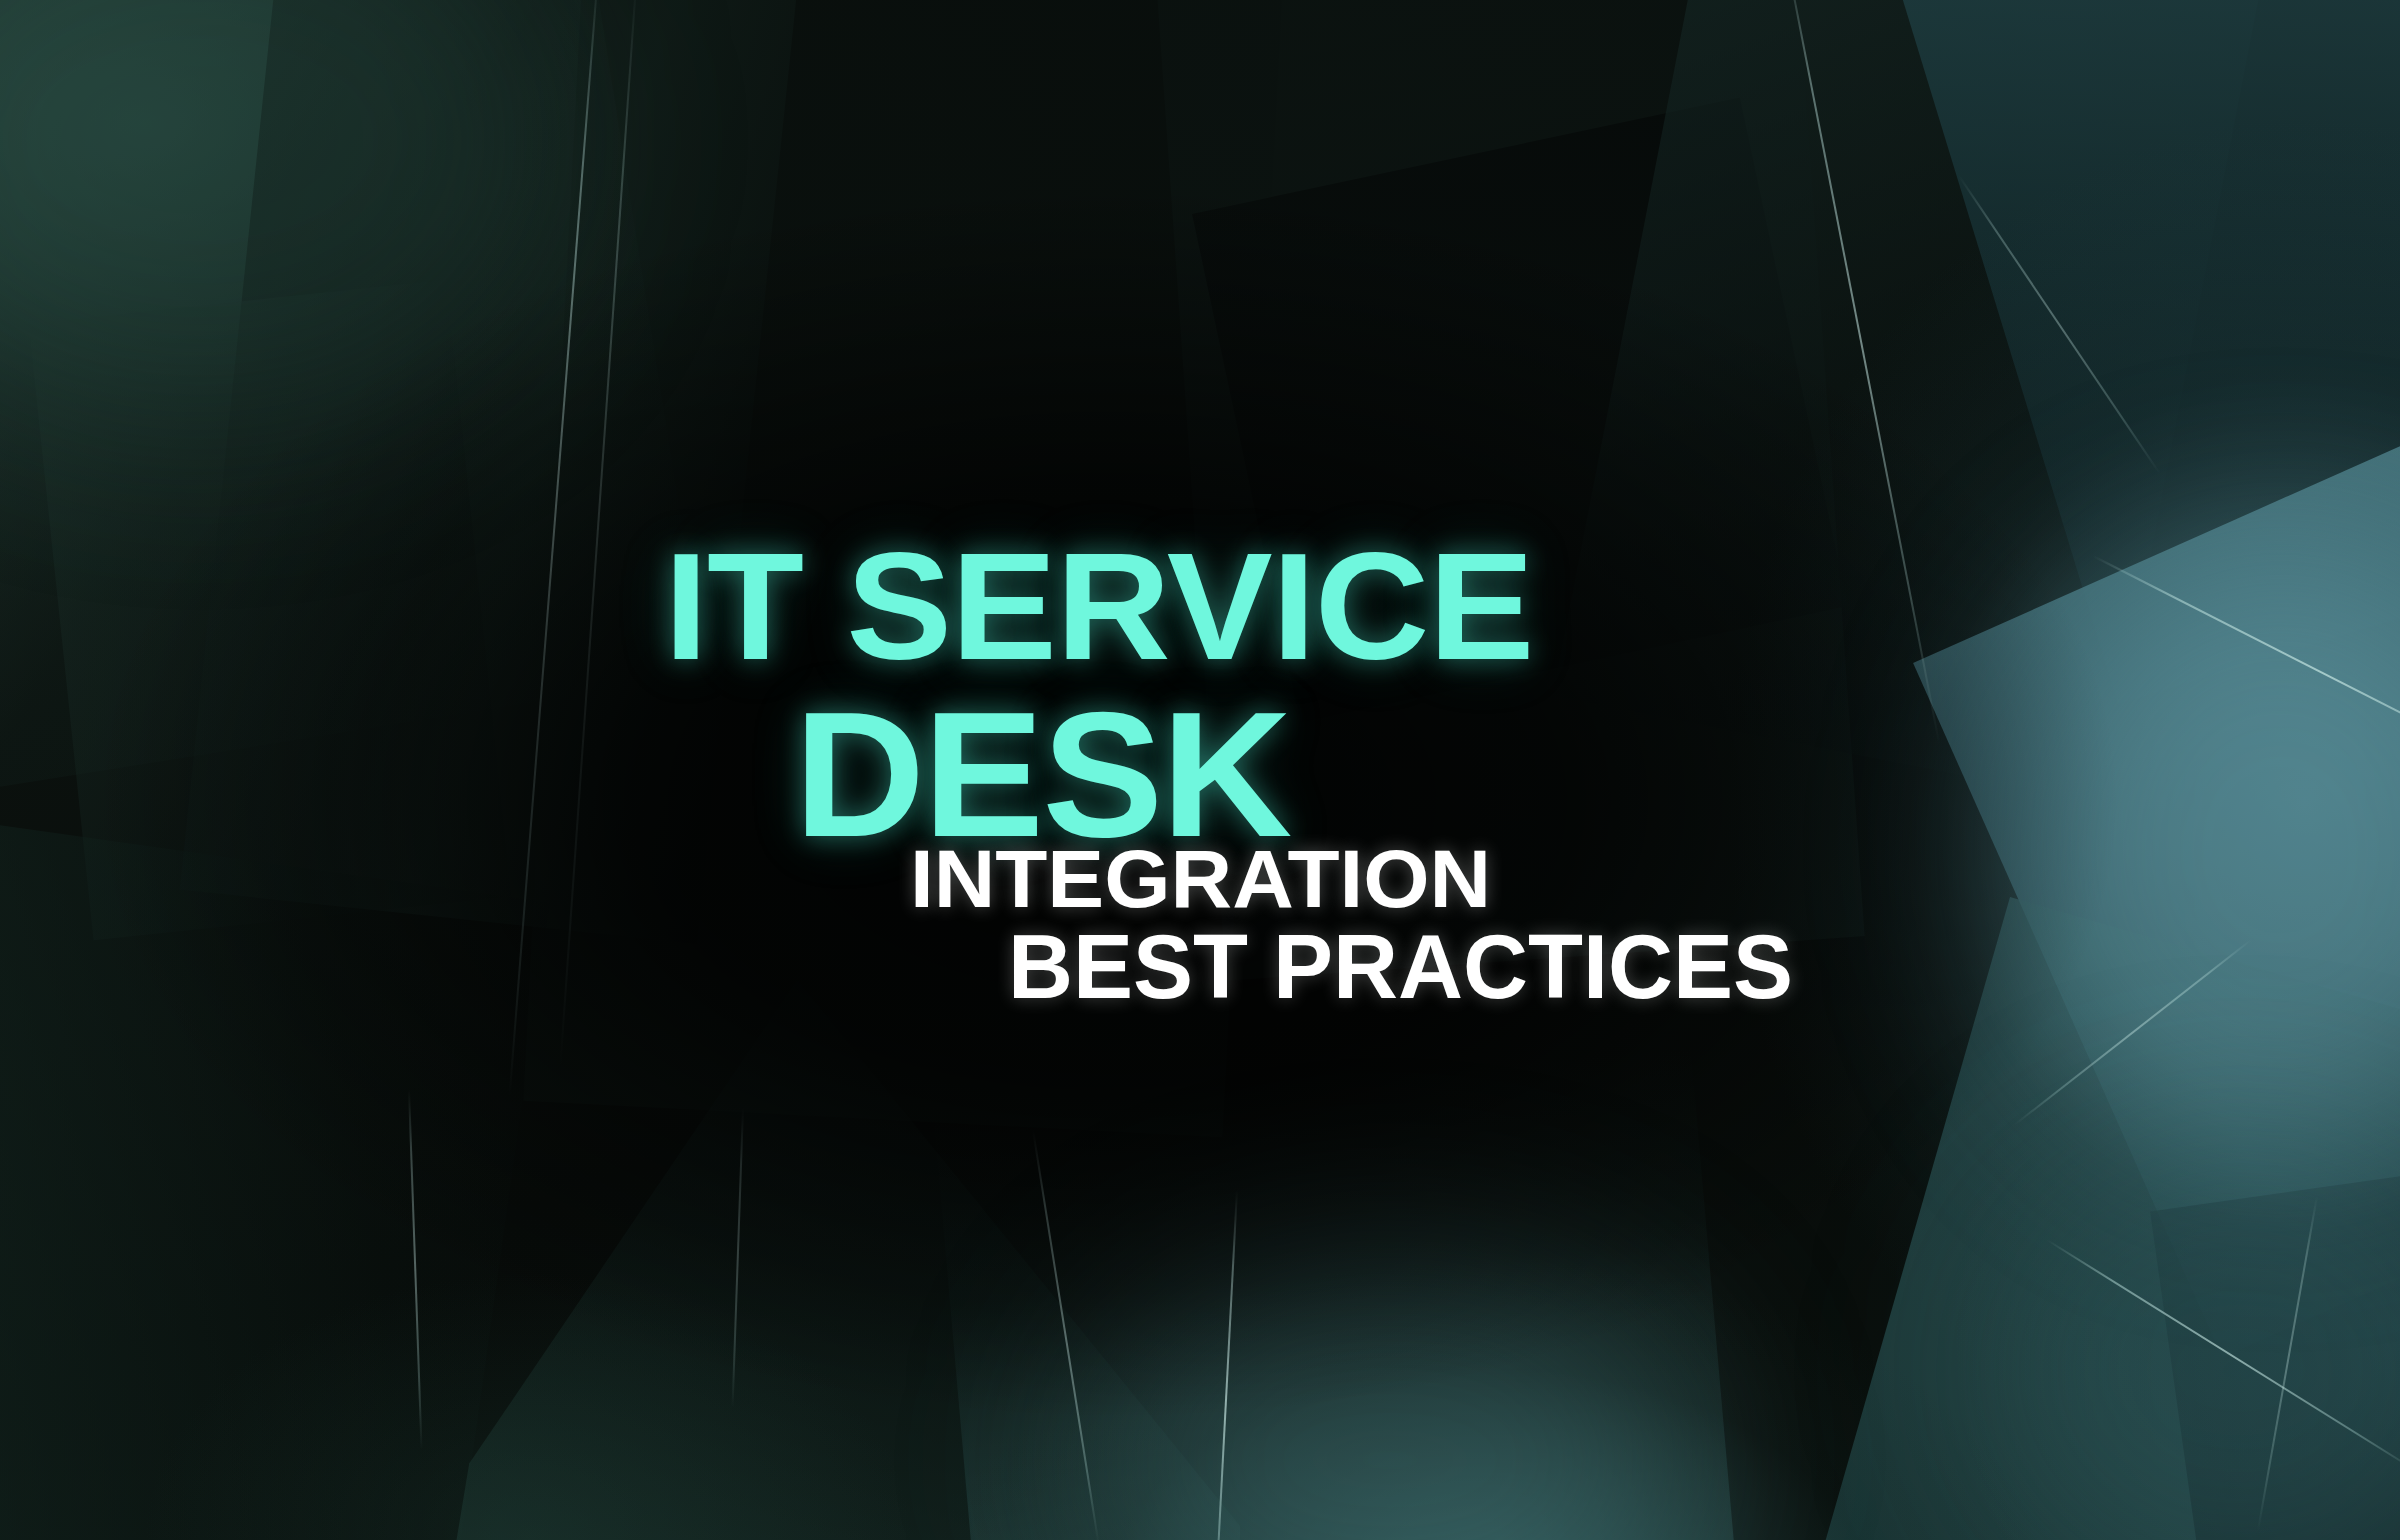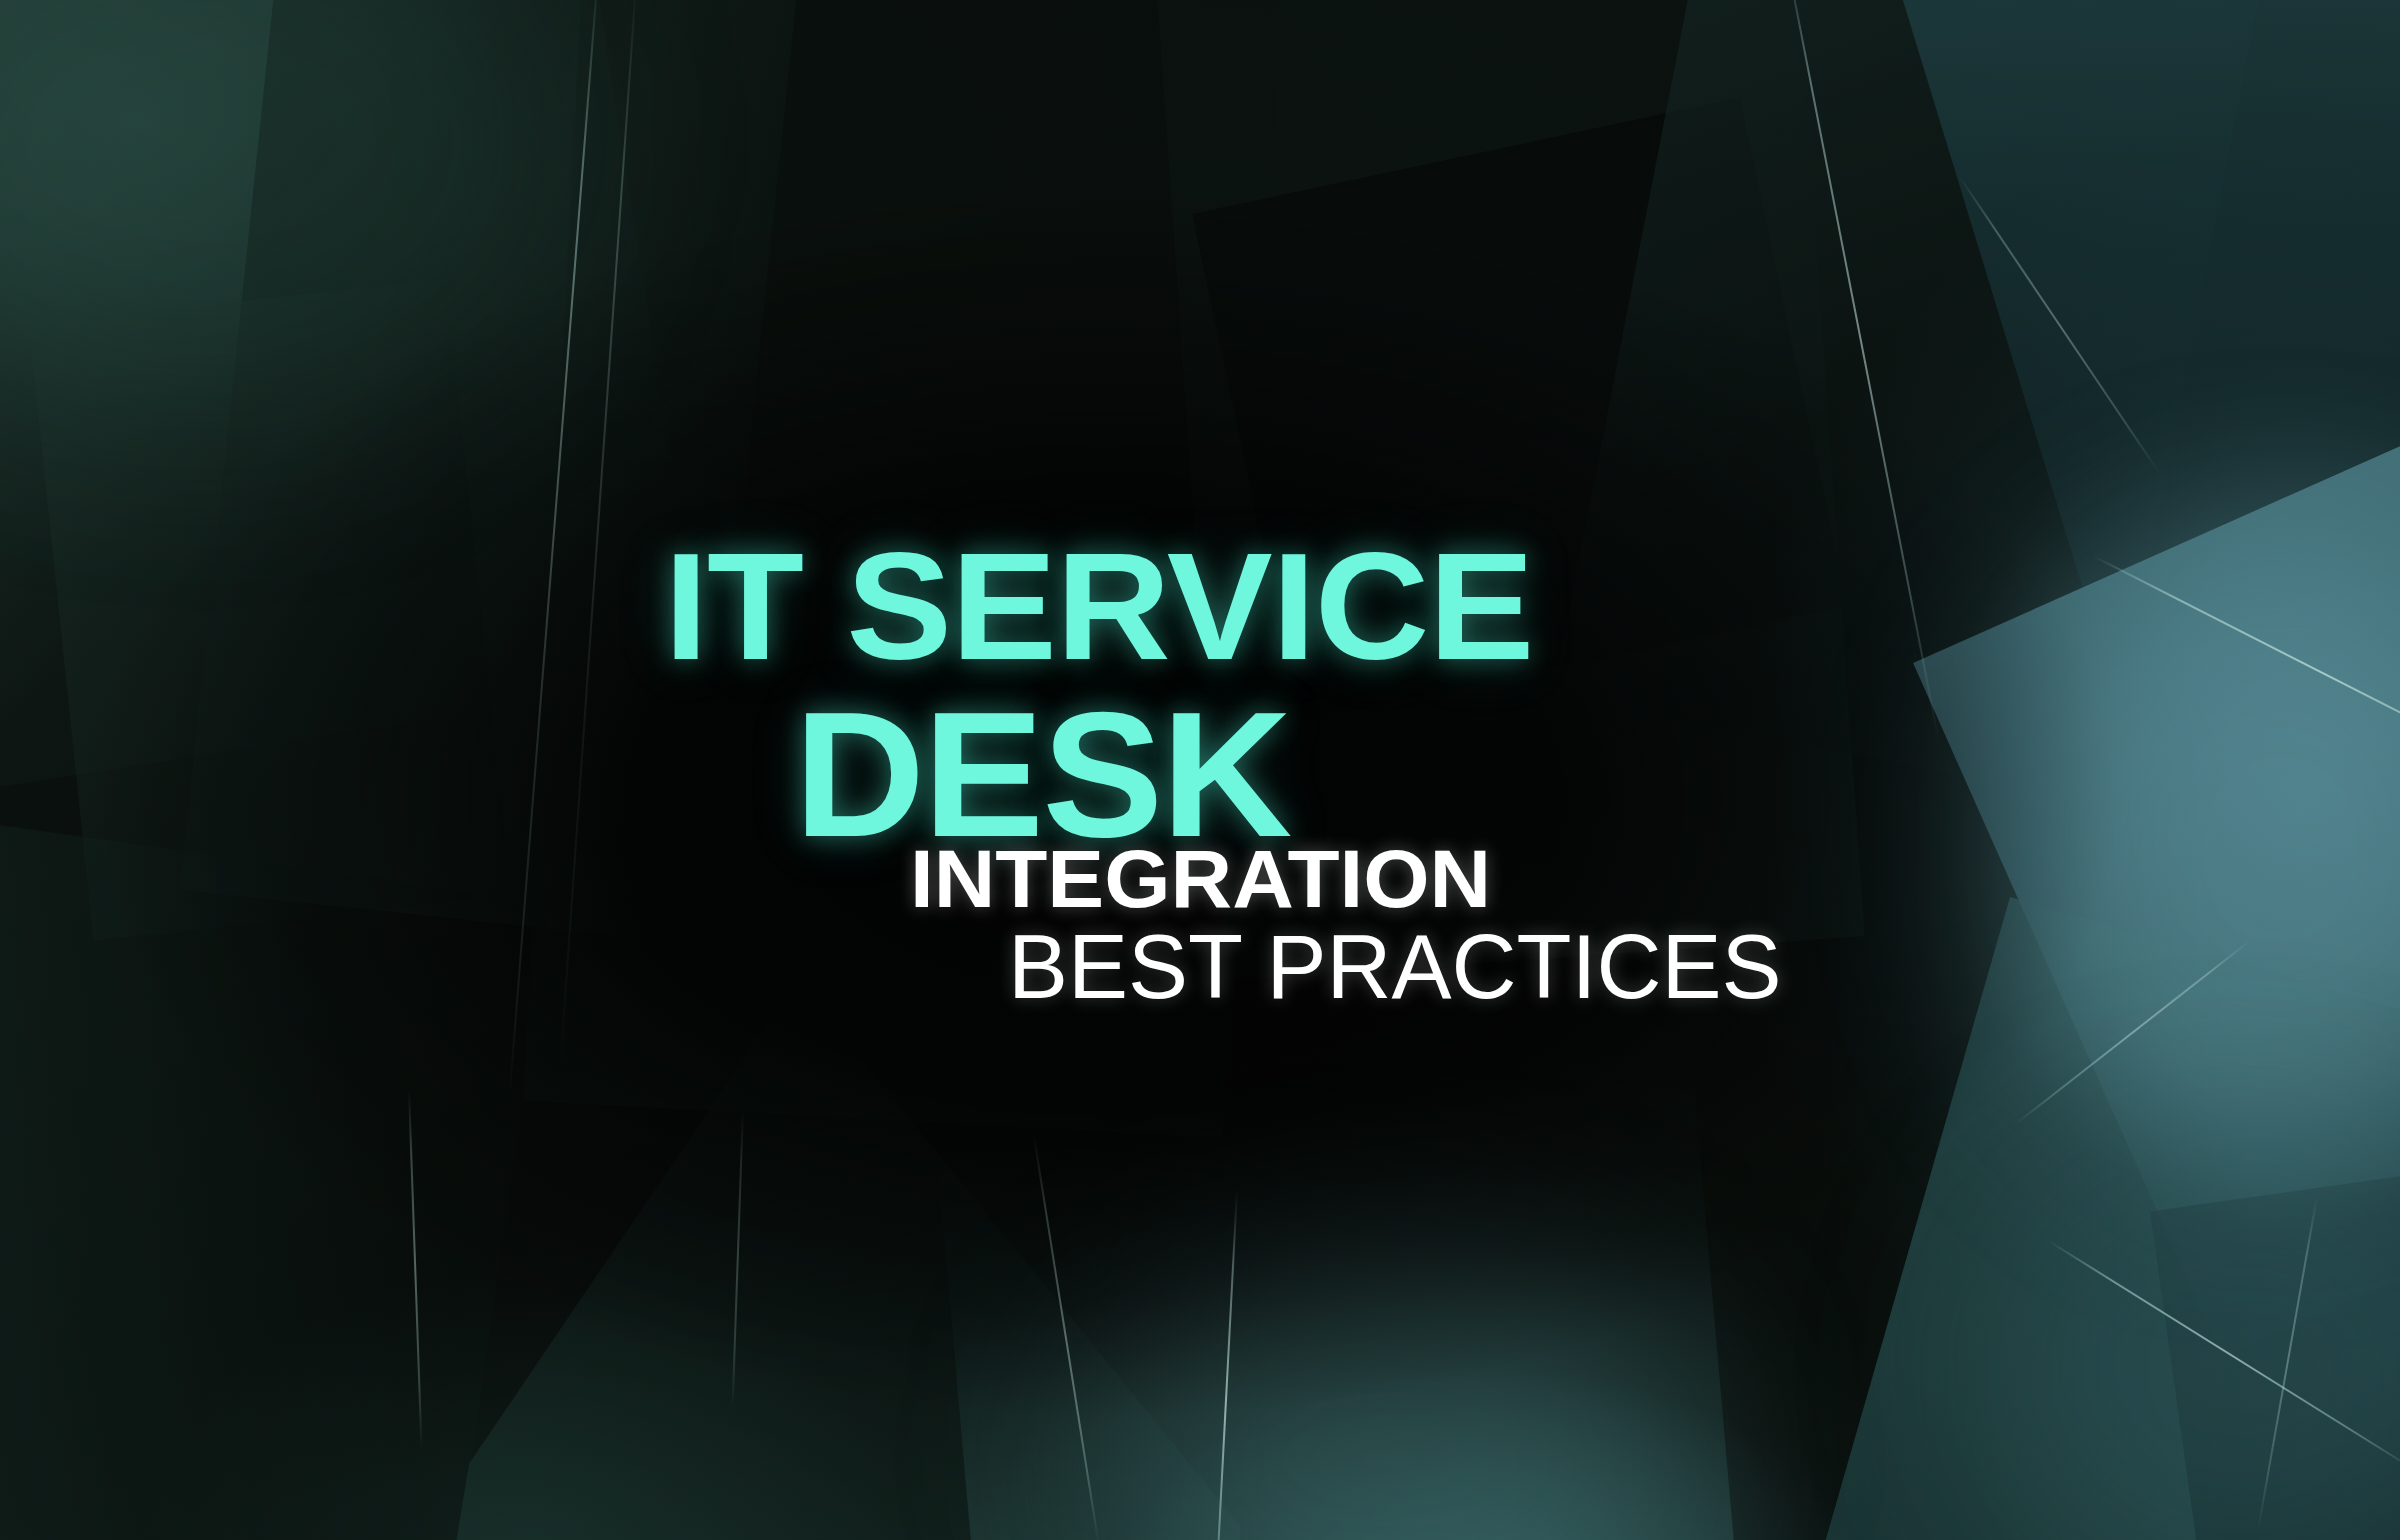--- a/index.html
+++ b/index.html
@@ -215,21 +215,21 @@
     transform: scaleX(1.04);
     transform-origin: left top;
     color: #FFFFFF;
     text-shadow: 0 0 18px rgba(255,255,255,0.30);
   }
 
   .line-4 {
     left: 1008px;
     top: 922px;
     font-size: 90px;
-    font-weight: normal;
+    font-weight: bold;
     letter-spacing: 0px;
     transform: scaleX(1.0);
     transform-origin: left top;
     color: #FFFFFF;
     text-shadow: 0 0 18px rgba(255,255,255,0.26);
   }
 </style>
 </head>
 <body>
 

